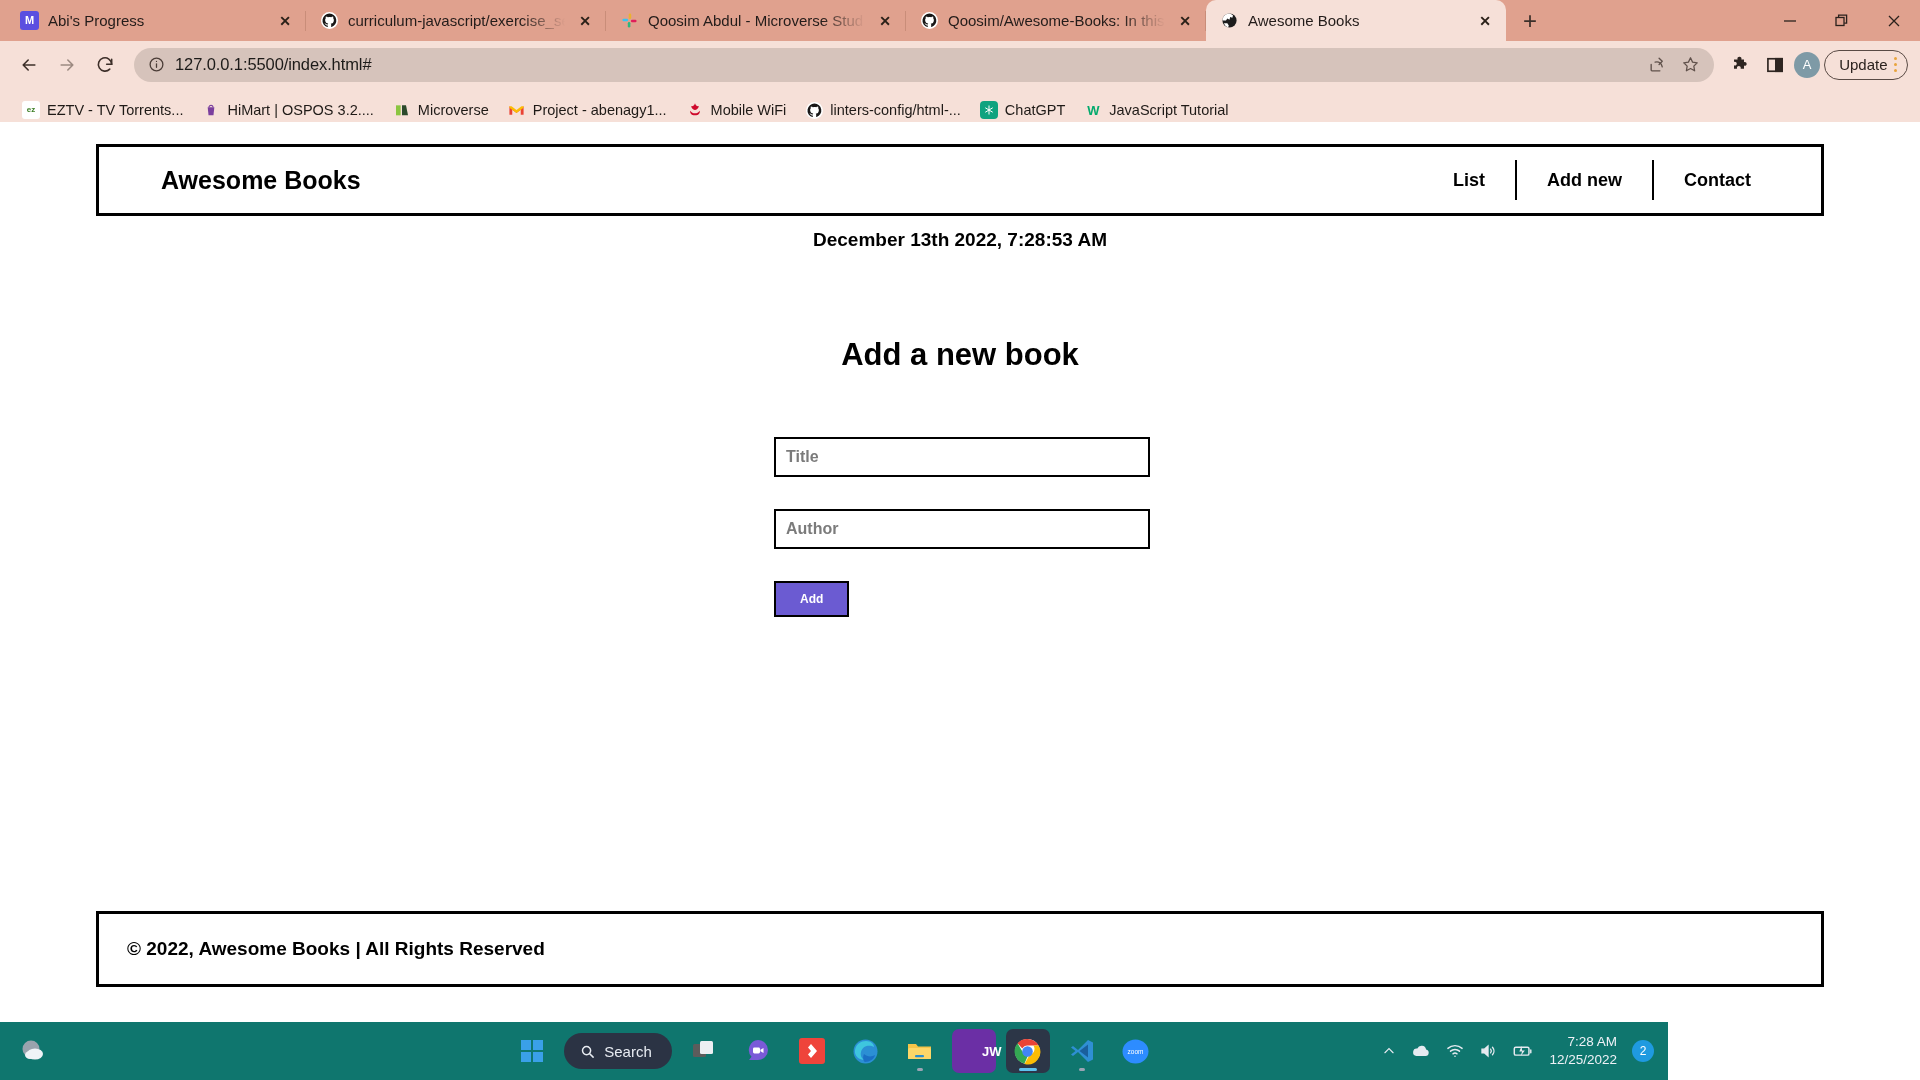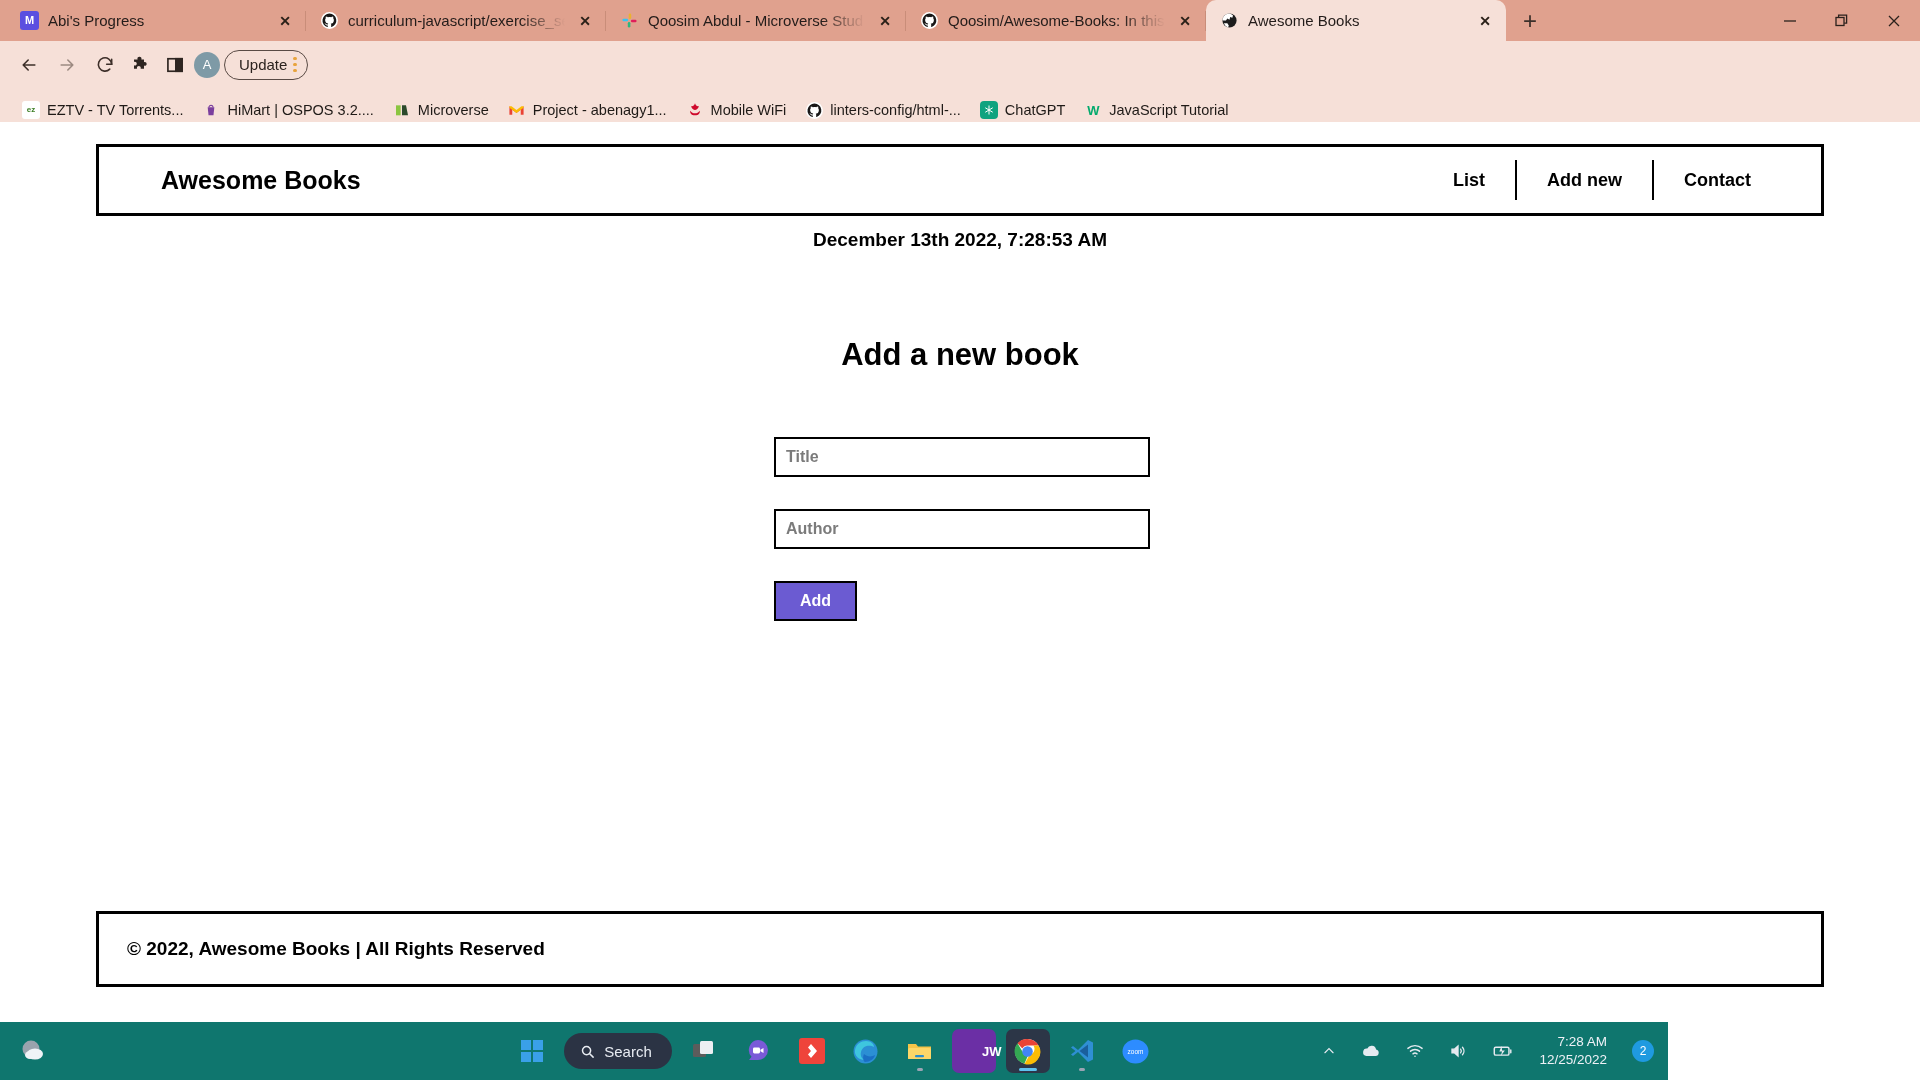--- a/index.html
+++ b/index.html
@@ -147,21 +147,21 @@
     font-size: 16px; font-family: "Liberation Sans", sans-serif;
     color: #000; background: #fff;
     display: block;
     margin-bottom: 32px;
   }
   .field::placeholder { color: #7b7b7b; font-weight: bold; }
   .add-btn {
     border: 2.5px solid #000;
     background: #6b5bd2;
     color: #ffffff;
-    font-size: 16px; font-weight: bold;
+    font-size: 12px; font-weight: bold;
     font-family: "Liberation Sans", sans-serif;
     padding: 9px 24px;
     display: block;
   }
 
   .site-footer {
     position: absolute;
     left: 96px; right: 96px; bottom: 35px;
     border: 3px solid #000;
     height: 76px;
@@ -188,21 +188,21 @@
   .tb-app .dot {
     position: absolute; bottom: 2px; left: 50%; transform: translateX(-50%);
     width: 6px; height: 3px; border-radius: 2px; background: #9aa4b4;
   }
   .tb-app.active .dot { width: 18px; background: #5ec3f0; }
   .search-pill {
     height: 36px; border-radius: 18px; background: #2b3344;
     display: flex; align-items: center; gap: 9px; padding: 0 20px 0 16px;
     color: #e8ecf2; font-size: 15px;
   }
-  .tray { position: absolute; right: 14px; display: flex; align-items: center; gap: 25px; color: #e6eaf0; }
+  .tray { position: absolute; right: 14px; display: flex; align-items: center; gap: 15px; color: #e6eaf0; }
   .clock { text-align: right; font-size: 13.5px; line-height: 1.35; color: #eef1f6; }
   .badge {
     width: 22px; height: 22px; border-radius: 50%;
     background: #1f9ae0; color: #fff; font-size: 12px;
     display: flex; align-items: center; justify-content: center;
   }
 </style>
 </head>
 <body>
 
@@ -290,20 +290,44 @@
           <path d="M5 12h14M13 6l6 6-6 6"></path>
         </svg>
     </div>
     <div class="navbtn">
       <svg width="20" height="20" viewBox="0 0 24 24" fill="none" stroke="#3d2f29" stroke-width="1.9" stroke-linecap="round">
           <path d="M20 11a8 8 0 1 0-2.3 6"></path>
           <path d="M20 5v6h-6"></path>
         </svg>
     </div>
 
+    <div class="omnibox">
+      <span style="display:flex;">
+        <svg width="17" height="17" viewBox="0 0 24 24" fill="none" stroke="#4a3c36" stroke-width="1.8">
+            <circle cx="12" cy="12" r="9"></circle>
+            <path d="M12 11v5" stroke-linecap="round"></path>
+            <circle cx="12" cy="7.6" r="0.9" fill="#4a3c36" stroke="none"></circle>
+          </svg>
+      </span>
+      <span class="url">127.0.0.1:5500/index.html#</span>
+      <span class="omni-right">
+        <span style="display:flex;">
+          <svg width="19" height="19" viewBox="0 0 24 24" fill="none" stroke="#60514b" stroke-width="1.7" stroke-linecap="round" stroke-linejoin="round">
+              <path d="M4 12v7a1 1 0 0 0 1 1h10"></path>
+              <path d="M9 9c5-1 8 1 9 6"></path>
+              <path d="M14 4l4 4-4 4"></path>
+            </svg>
+        </span>
+        <span style="display:flex;">
+          <svg width="19" height="19" viewBox="0 0 24 24" fill="none" stroke="#60514b" stroke-width="1.6" stroke-linejoin="round">
+              <path d="M12 3.5l2.6 5.5 5.9.8-4.3 4.2 1 5.9-5.2-2.8-5.2 2.8 1-5.9L3.5 9.8l5.9-.8z"></path>
+            </svg>
+        </span>
+      </span>
+    </div>
 
     <div class="tb-icon">
       <svg width="20" height="20" viewBox="0 0 24 24" fill="#2e2521">
           <path d="M10.3 2.2c1.3 0 2.3 1 2.3 2.2 0 .4-.1.7-.3 1h3.3v3.3c.3-.2.6-.3 1-.3 1.2 0 2.2 1 2.2 2.3s-1 2.3-2.2 2.3c-.4 0-.7-.1-1-.3v3.9h-4.2c.2-.3.3-.7.3-1.1 0-1.2-1-2.2-2.3-2.2s-2.3 1-2.3 2.2c0 .4.1.8.3 1.1H3.6v-4.2c.3.2.7.3 1.1.3 1.2 0 2.2-1 2.2-2.3s-1-2.3-2.2-2.3c-.4 0-.8.1-1.1.3V5.4h4.4c-.2-.3-.3-.6-.3-1 0-1.2 1-2.2 2.3-2.2z"></path>
         </svg>
     </div>
     <div class="tb-icon">
       <svg width="20" height="20" viewBox="0 0 24 24" fill="none" stroke="#2e2521" stroke-width="2">
           <rect x="3.5" y="4.5" width="17" height="15"></rect>
           <rect x="13" y="4.5" width="7.5" height="15" fill="#2e2521"></rect>

